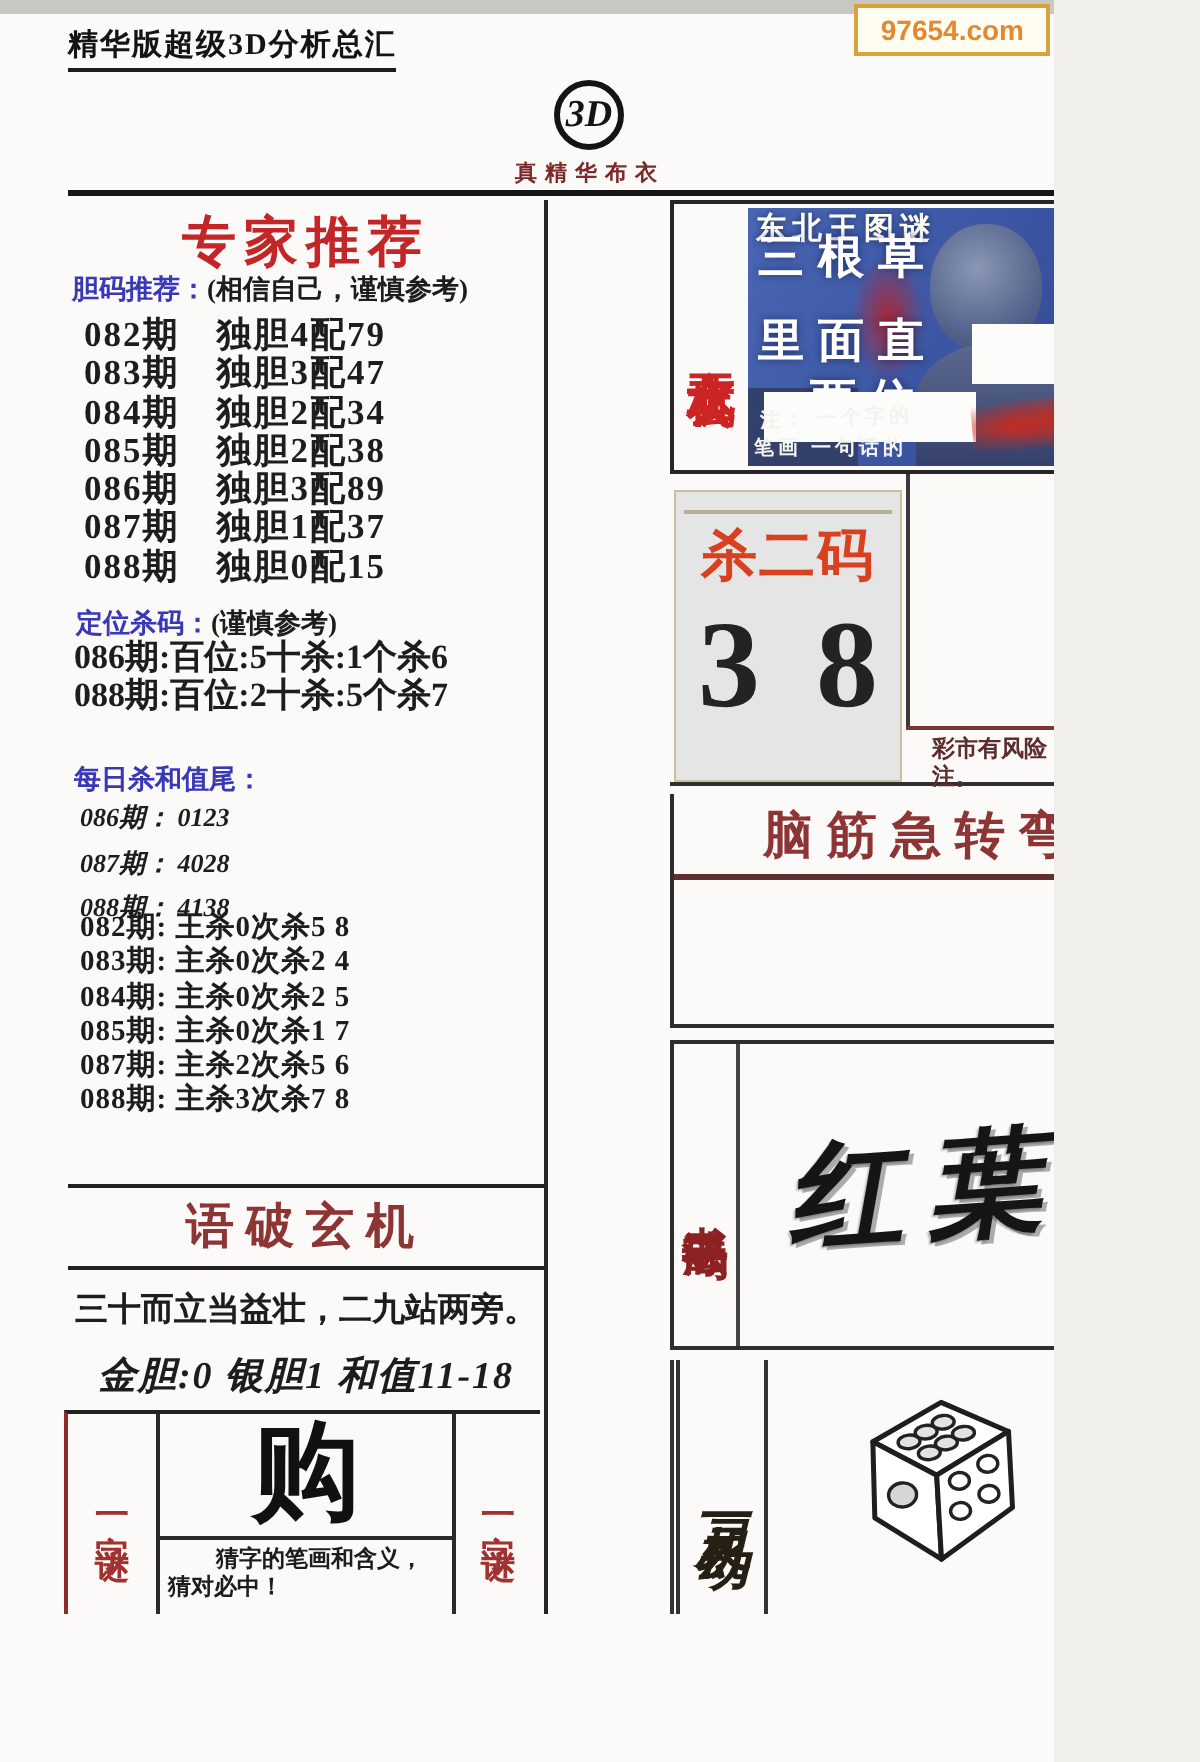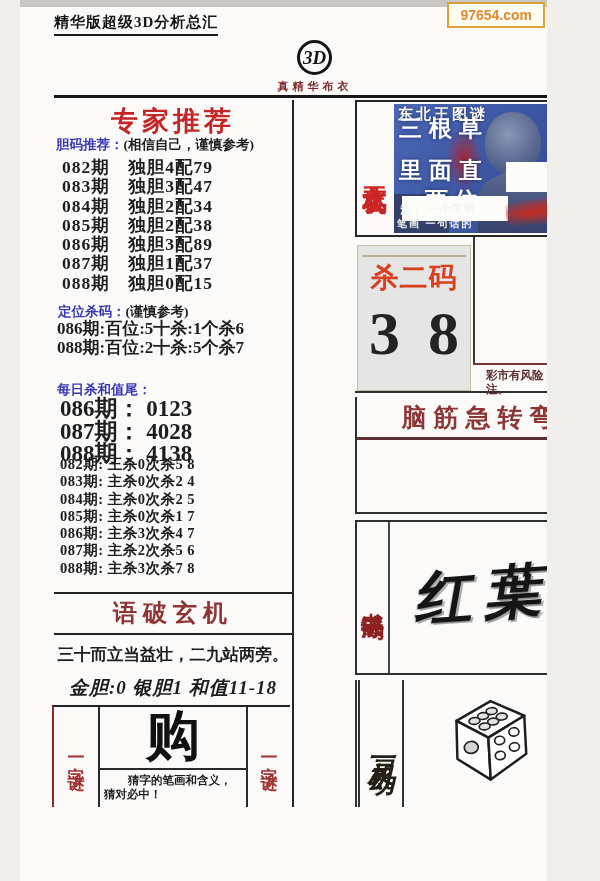--- a/index.html
+++ b/index.html
@@ -1,39 +1,39 @@
 <!DOCTYPE html>
 <html><head>
 <meta charset="utf-8">
 <style>
   * { margin:0; padding:0; box-sizing:border-box; }
   html,body { width:600px; }
   body { font-family:"Liberation Serif","DejaVu Serif",serif; background:#f1efec; }
-  .page { position:relative; width:527px; height:881px; background:#fbfaf8; overflow:hidden; font-weight:bold; color:#1d1d1d;margin-left:20px; }
+  .page { position:relative; width:527px; height:881px; background:#fbfaf8; overflow:hidden; font-weight:bold; color:#1d1d1d; }
   .top-band { position:absolute; left:0; top:0; width:100%; height:7px; background:#c9c7c3; }
 
   
   .page-title { position:absolute; left:34px; top:13px; font-size:15px; letter-spacing:1px; color:#141414; border-bottom:2px solid #1c1c1c; padding-bottom:2px; }
   .watermark { position:absolute; right:2px; top:2px; border:2px solid #d9a23a; background:#fffdf2; padding:3px 11px; font-family:"Liberation Sans","DejaVu Sans",sans-serif; font-size:14px; color:#e2892f; }
   .logo-circle { position:absolute; left:277px; top:40px; width:35px; height:35px; border:3px solid #141414; border-radius:50%; display:flex; align-items:center; justify-content:center; font-style:italic; font-size:19px; color:#141414; }
   .logo-caption { position:absolute; left:235px; top:79px; width:120px; text-align:center; font-size:11px; letter-spacing:4px; color:#7c2a2a; }
   .thick-rule { position:absolute; left:34px; top:95px; width:556px; height:3px; background:#161616; }
   .corner-mark { position:absolute; left:586px; top:90px; font-size:13px; color:#333; }
 
   
   .left-col { position:absolute; left:34px; top:100px; width:240px; height:707px; border-right:2px solid #242424; }
   .lc-abs { position:absolute; left:0; width:100%; }
   .expert-title { top:3px; text-align:center; font-size:27px; letter-spacing:4px; color:#c32626; }
   .expert-sub { top:36px; left:2px; font-size:13.5px; }
   .lbl-blue { color:#3939b5; }
   .expert-lines { top:58px; left:8px; font-size:17.5px; line-height:19.3px; letter-spacing:1px; }
   .dingwei-label { top:203px; left:4px; font-size:13.5px; }
   .dingwei-lines { top:220px; left:3px; font-size:17px; line-height:18.6px; }
   .daily-label { top:281px; left:3px; font-size:13.5px; }
-  .daily-lines { top:298px; left:6px; font-size:23px; line-height:22.5px; }
+  .daily-lines { top:298px; left:6px; font-size:13px; line-height:22.5px;font-style:italic; }
   .cisha-lines { top:356px; left:6px; font-size:14.5px; line-height:17.3px; letter-spacing:0.5px; }
   .yupo { top:492px; border-top:2px solid #222; }
   .yupo-title { text-align:center; font-size:24px; letter-spacing:6px; color:#8d3434; padding:3px 0 4px 0; border-bottom:2px solid #222; }
   .yupo-riddle { text-align:center; font-size:16.5px; padding:9px 0 4px 0; }
   .yupo-gold { text-align:center; font-style:italic; font-size:19px; padding-top:5px; letter-spacing:1px; }
   .puzzle { top:605px; height:102px; border-top:2px solid #222; border-left:2px solid #8d2b2b; margin-left:-2px; display:flex; }
   .pz-side { width:46px; display:flex; align-items:center; justify-content:center; border-right:2px solid #2a2a2a; }
   .pz-side-r { width:44px; border-right:none; border-left:2px solid #2a2a2a; }
   .v-text { writing-mode:vertical-rl; text-orientation:upright; }
   .pz-side .v-text { color:#a03232; font-size:17px; letter-spacing:6px; }
@@ -135,21 +135,20 @@
       <div>086期： 0123</div>
       <div>087期： 4028</div>
       <div>088期： 4138</div>
     </div>
 
     <div class="lc-abs cisha-lines">
       <div>082期: 王杀0次杀5 8</div>
       <div>083期: 主杀0次杀2 4</div>
       <div>084期: 主杀0次杀2 5</div>
       <div>085期: 主杀0次杀1 7</div>
-      <div>086期: 主杀3次杀4 7</div>
       <div>087期: 主杀2次杀5 6</div>
       <div>088期: 主杀3次杀7 8</div>
     </div>
 
     <div class="lc-abs yupo">
       <div class="yupo-title">语破玄机</div>
       <div class="yupo-riddle">三十而立当益壮，二九站两旁。</div>
       <div class="yupo-gold">金胆:0 银胆1 和值11-18</div>
     </div>
 

